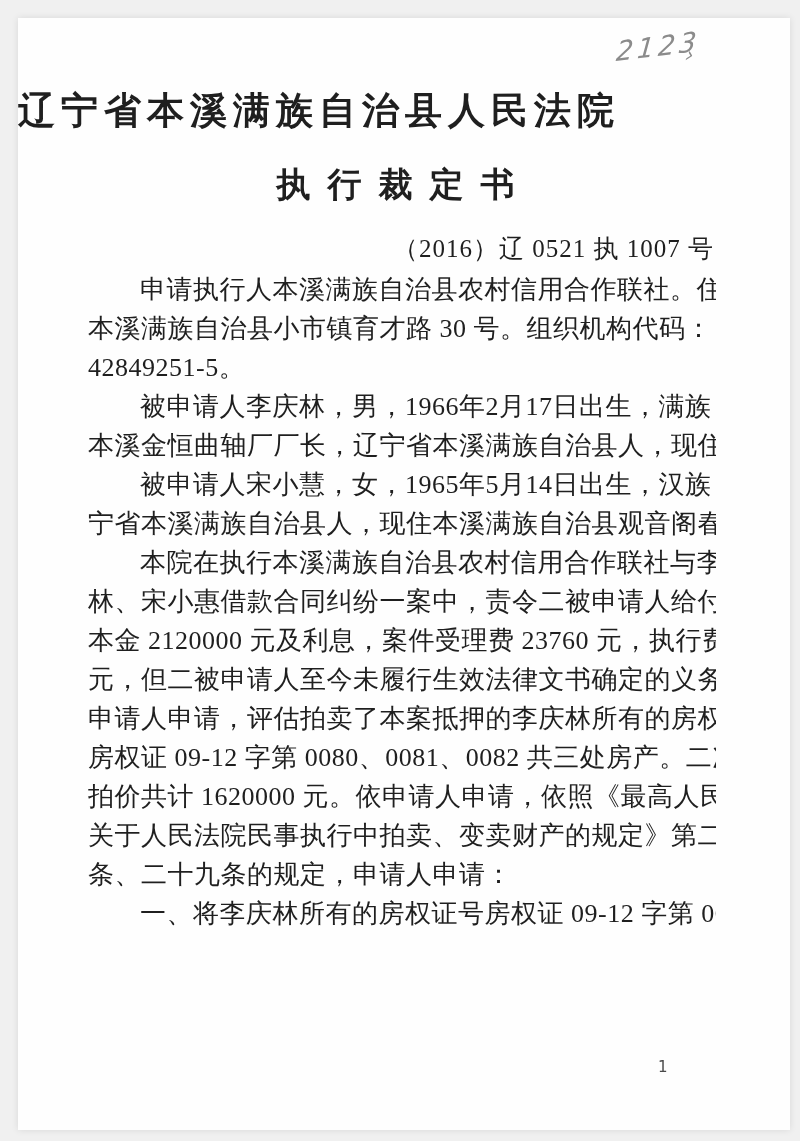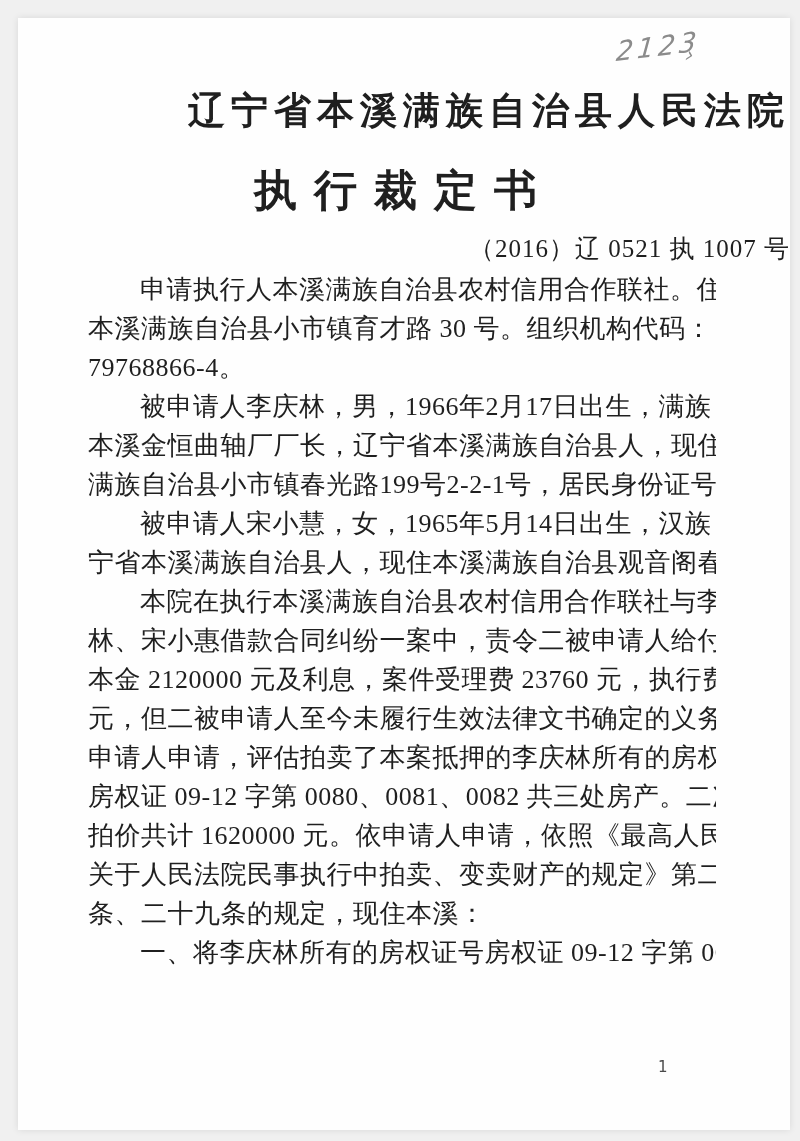--- a/index.html
+++ b/index.html
@@ -40,43 +40,44 @@
   .handwritten .flourish {
     display: inline-block;
     transform: translate(-14px, 10px) rotate(10deg);
     font-size: 20px;
   }
   .court-name {
     position: absolute;
     top: 68px;
     left: 0;
     width: 100%;
-    text-align: right;
+    text-align: left;
     font-size: 37px;
     font-weight: bold;
     letter-spacing: 6px;
     white-space: nowrap;
   }
   .doc-title {
     position: absolute;
     top: 144px;
     left: 0;
     width: 100%;
     text-align: center;
-    font-size: 43px;
+    font-size: 34px;
     font-weight: bold;
     letter-spacing: 17px;
     white-space: nowrap;
   }
   .case-number {
     position: absolute;
     top: 214px;
     left: 0;
     width: 100%;
     box-sizing: border-box;
+    padding-right: 76px;
     text-align: right;
     font-size: 25px;
     letter-spacing: 1px;
     white-space: nowrap;
   }
   .doc-body {
     position: absolute;
     top: 252px;
     left: 70px;
     width: 628px;
@@ -116,41 +117,40 @@
   <div class="court-name">辽宁省本溪满族自治县人民法院</div>
 
   <div class="doc-title">执行裁定书</div>
 
   <div class="case-number">（2016）辽 0521 执 1007 号</div>
 
   <div class="doc-body">
       <div class="para">
         <div class="line indent">申请执行人本溪满族自治县农村信用合作联社。住所地：</div>
         <div class="line">本溪满族自治县小市镇育才路 30 号。组织机构代码：</div>
-        <div class="line">79768866-4。</div>
+        <div class="line">42849251-5。</div>
       </div>
       <div class="para">
         <div class="line indent">被申请人李庆林，男，1966年2月17日出生，满族，系</div>
         <div class="line">本溪金恒曲轴厂厂长，辽宁省本溪满族自治县人，现住本溪</div>
-        <div class="line">满族自治县小市镇春光路199号2-2-1号，居民身份证号</div>
       </div>
       <div class="para">
         <div class="line indent">被申请人宋小慧，女，1965年5月14日出生，汉族，辽</div>
         <div class="line">宁省本溪满族自治县人，现住本溪满族自治县观音阁春光路</div>
       </div>
       <div class="para">
         <div class="line indent">本院在执行本溪满族自治县农村信用合作联社与李庆</div>
         <div class="line">林、宋小惠借款合同纠纷一案中，责令二被申请人给付借款</div>
         <div class="line">本金 2120000 元及利息，案件受理费 23760 元，执行费 23838</div>
         <div class="line">元，但二被申请人至今未履行生效法律文书确定的义务。依</div>
         <div class="line">申请人申请，评估拍卖了本案抵押的李庆林所有的房权证号</div>
         <div class="line">房权证 09-12 字第 0080、0081、0082 共三处房产。二次流</div>
         <div class="line">拍价共计 1620000 元。依申请人申请，依照《最高人民法院</div>
         <div class="line">关于人民法院民事执行中拍卖、变卖财产的规定》第二十三</div>
-        <div class="line">条、二十九条的规定，现住本溪：</div>
+        <div class="line">条、二十九条的规定，申请人申请：</div>
       </div>
       <div class="para">
         <div class="line indent">一、将李庆林所有的房权证号房权证 09-12 字第 0080、</div>
       </div>
     </div>
 
   <div class="page-number">1</div>
 
 </div>
 

